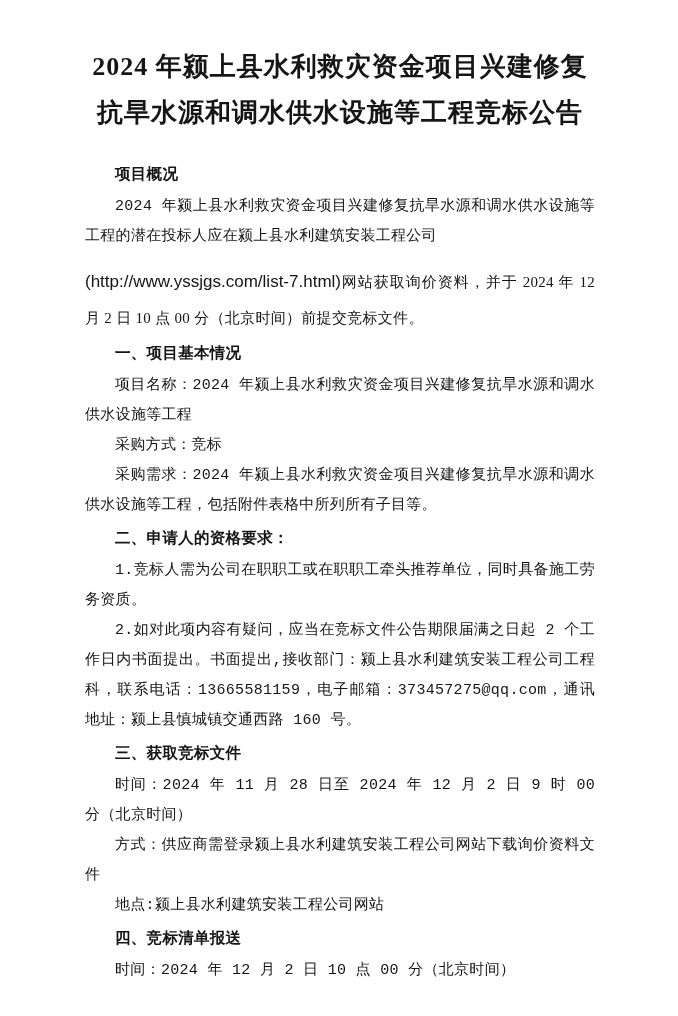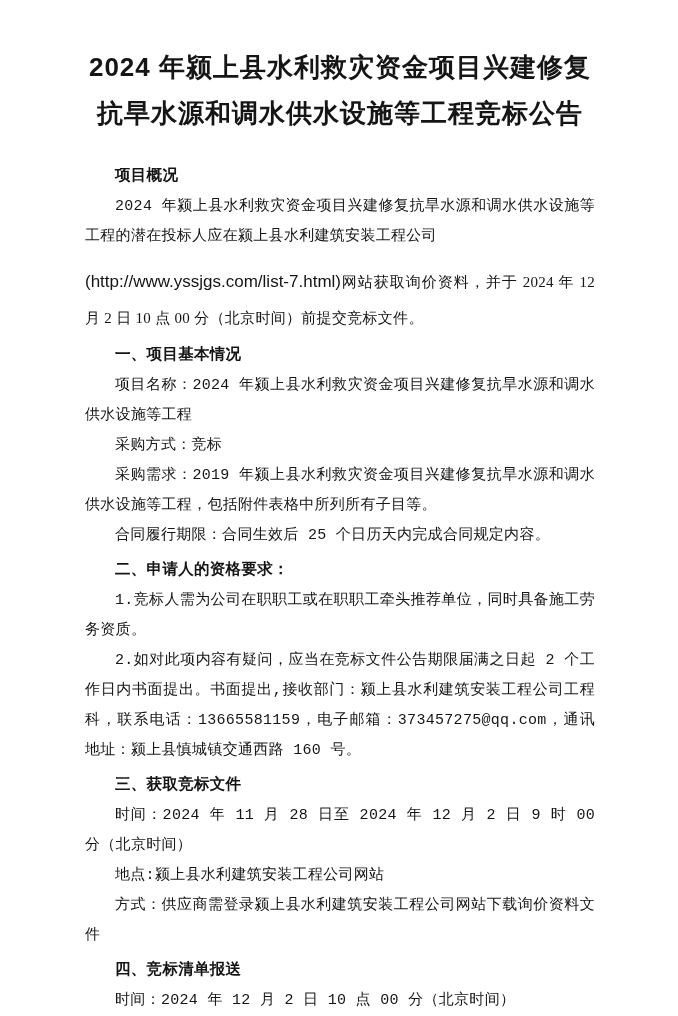--- a/index.html
+++ b/index.html
@@ -20,36 +20,36 @@
     height: 1016px;
     padding: 44px 83px 0 85px;
     background: #ffffff;
   }
   .doc-title {
     text-align: center;
     font-weight: bold;
     font-size: 26px;
     line-height: 46px;
     letter-spacing: 1px;
-    font-family: Liberation Sans, sans-serif;
+    font-family: Liberation Serif, serif;
     margin: 0 0 24px 0;
   }
   .para {
     font-size: 15px;
     line-height: 30px;
     margin: 0;
     text-align: justify;
     letter-spacing: 0.3px;
   }
   .indent {
     text-indent: 30px;
     font-family: Liberation Mono, monospace;
   }
   .heading {
-    font-family: Liberation Serif, serif;
+    font-family: Liberation Mono, monospace;
     font-weight: bold;
     font-size: 15.5px;
     line-height: 30px;
     margin: 3px 0 2px 0;
     text-indent: 30px;
     letter-spacing: 0.3px;
   }
   .url-para {
     line-height: 36px;
     margin-top: 12px;
@@ -74,28 +74,27 @@
 
   <p class="heading">项目概况</p>
 
   <p class="para indent">2024 年颍上县水利救灾资金项目兴建修复抗旱水源和调水供水设施等工程的潜在投标人应在颍上县水利建筑安装工程公司</p>
 
   <p class="para url-para"><span class="url-text">(http://www.yssjgs.com/list-7.html)</span><span>网站获取询价资料，并于 2024 年 12 月 2 日 10 点 00 分（北京时间）前提交竞标文件。</span></p>
 
   <p class="heading">一、项目基本情况</p>
   <p class="para indent">项目名称：2024 年颍上县水利救灾资金项目兴建修复抗旱水源和调水供水设施等工程</p>
   <p class="para indent">采购方式：竞标</p>
-  <p class="para indent">采购需求：2019 年颍上县水利救灾资金项目兴建修复抗旱水源和调水供水设施等工程，包括附件表格中所列所有子目等。</p>
-  <p class="para indent">合同履行期限：合同生效后 25 个日历天内完成合同规定内容。</p>
+  <p class="para indent">采购需求：2024 年颍上县水利救灾资金项目兴建修复抗旱水源和调水供水设施等工程，包括附件表格中所列所有子目等。</p>
 
   <p class="heading">二、申请人的资格要求：</p>
   <p class="para indent">1.竞标人需为公司在职职工或在职职工牵头推荐单位，同时具备施工劳务资质。</p>
   <p class="para indent">2.如对此项内容有疑问，应当在竞标文件公告期限届满之日起 2 个工作日内书面提出。书面提出,接收部门：颍上县水利建筑安装工程公司工程科，联系电话：13665581159，电子邮箱：373457275@qq.com，通讯地址：颍上县慎城镇交通西路 160 号。</p>
 
   <p class="heading">三、获取竞标文件</p>
   <p class="para indent">时间：2024 年 11 月 28 日至 2024 年 12 月 2 日 9 时 00 分（北京时间）</p>
+  <p class="para indent">方式：供应商需登录颍上县水利建筑安装工程公司网站下载询价资料文件</p>
   <p class="para indent">地点:颍上县水利建筑安装工程公司网站</p>
-  <p class="para indent">方式：供应商需登录颍上县水利建筑安装工程公司网站下载询价资料文件</p>
 
   <p class="heading">四、竞标清单报送</p>
   <p class="para indent">时间：2024 年 12 月 2 日 10 点 00 分（北京时间）</p>
 
 </div>
 
 </body></html>

